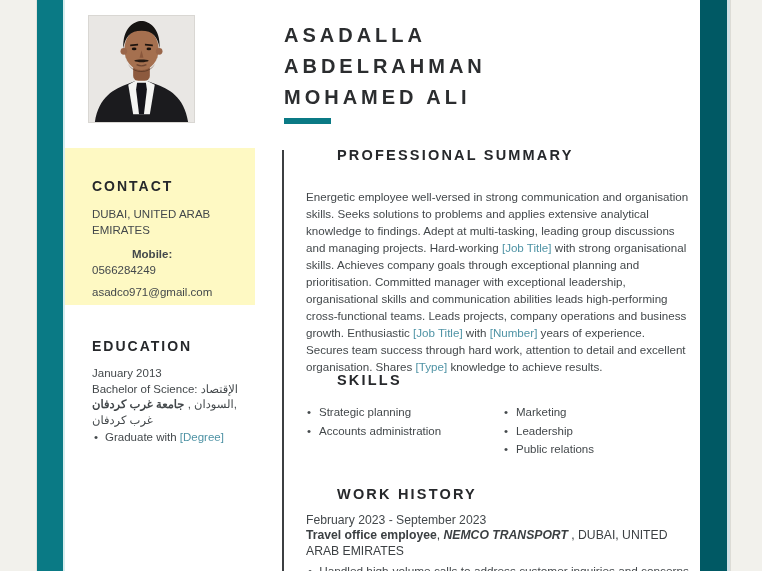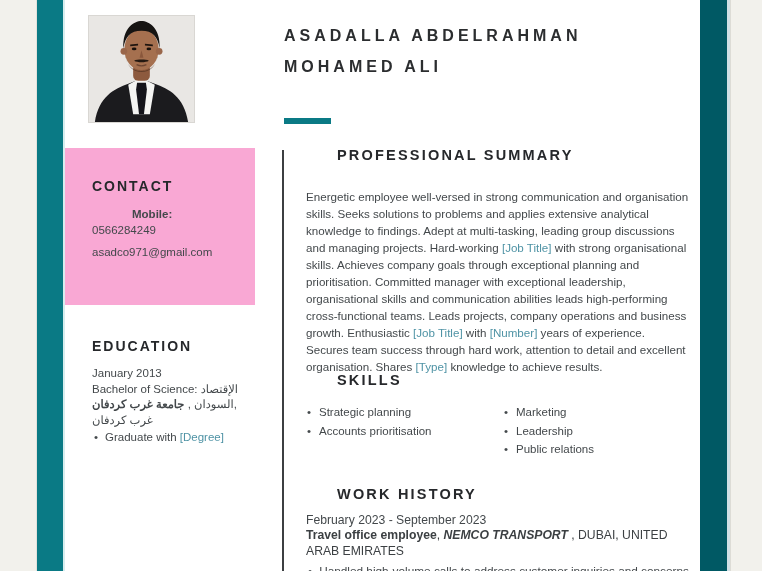--- a/index.html
+++ b/index.html
@@ -22,21 +22,21 @@
   
   .photo{
     position:absolute; left:88px; top:15px; width:107px; height:108px;
     background:#e8e6e3; border:1px solid #d9d7d3;
   }
   .photo svg{ display:block; width:100%; height:100%; }
 
   
   .contact-box{
     position:absolute; left:65px; top:148px; width:190px; height:157px;
-    background:#f9a8d4; padding:30px 20px 0 27px;
+    background:#fef9c3; padding:30px 20px 0 27px;
   }
   .side-heading{
     font-size:14px; font-weight:bold; letter-spacing:2px; color:#26282b;
   }
   .contact-box .side-heading{ margin-bottom:13px; }
   .contact-line{ font-size:11.5px; color:#43484b; line-height:15.5px; }
   .contact-address{ width:140px; margin-bottom:9px; }
   .contact-mobile{ margin-bottom:7px; }
   .bold{ font-weight:bold;padding-left:40px; }
 
@@ -44,21 +44,21 @@
     position:absolute; left:92px; top:338px; width:170px;
   }
   .education .side-heading{ margin-bottom:12px; }
   .edu-body{ font-size:11.5px; color:#43484b; line-height:15.5px; }
   .edu-bullet{ display:flex; font-size:11.5px; color:#43484b; line-height:15.5px; margin-top:2px; }
   .bullet-dot{ margin:0 7px 0 2px; color:#43484b; }
 
   
   .name{
     position:absolute; left:284px; top:20px; width:310px;
-    font-size:16px; font-weight:bold; letter-spacing:4px;
+    font-size:20px; font-weight:bold; letter-spacing:4px;
     line-height:31px; color:#2b2d2f;
   }
   .accent-bar{ position:absolute; left:284px; top:118px; width:47px; height:6px; background:#0a7a85; }
   .v-divider{ position:absolute; left:282px; top:150px; width:2px; height:421px; background:#3c3f41; }
 
   .main-heading{
     font-size:14.5px; font-weight:bold; letter-spacing:2.2px; color:#26282b; line-height:19px;margin-left:31px;
   }
 
   .summary{ position:absolute; left:306px; top:146px; width:384px; }
@@ -125,20 +125,21 @@
       <path d="M53.5,35 L55.5,42.5 L51.5,42.5 Z" fill="#8a573c"></path>
 
       <path d="M46,45.5 C49,44 58,44 61,45.5 C58,47.5 49,47.5 46,45.5 Z" fill="#241811"></path>
 
       <path d="M48.5,49.5 C51.5,51 55.5,51 58.5,49.5" stroke="#6e4632" stroke-width="1.3" fill="none"></path>
     </svg>
   </div>
 
   <section class="contact-box">
     <h2 class="side-heading">CONTACT</h2>
+    <p class="contact-line contact-address">DUBAI, UNITED ARAB EMIRATES</p>
     <p class="contact-line contact-mobile"><span class="bold">Mobile:</span><span> 0566284249</span></p>
     <p class="contact-line">asadco971@gmail.com</p>
   </section>
 
   <section class="education">
     <h2 class="side-heading">EDUCATION</h2>
     <div class="edu-body">
       <div>January 2013</div>
       <div>Bachelor of Science: الإقتصاد</div>
       <div><span class="b iso">جامعة غرب كردفان</span><span> , </span><span class="iso">السودان,</span><span> </span><span class="iso">غرب كردفان</span></div>
@@ -156,21 +157,21 @@
   <section class="summary">
     <h2 class="main-heading">PROFESSIONAL SUMMARY</h2>
     <p class="summary-text"><span>Energetic employee well-versed in strong communication and organisation skills. Seeks solutions to problems and applies extensive analytical knowledge to findings. Adept at multi-tasking, leading group discussions and managing projects. Hard-working </span><span class="ph">[Job Title]</span><span> with strong organisational skills. Achieves company goals through exceptional planning and prioritisation. Committed manager with exceptional leadership, organisational skills and communication abilities leads high-performing cross-functional teams. Leads projects, company operations and business growth. Enthusiastic </span><span class="ph">[Job Title]</span><span> with </span><span class="ph">[Number]</span><span> years of experience. Secures team success through hard work, attention to detail and excellent organisation. Shares </span><span class="ph">[Type]</span><span> knowledge to achieve results.</span></p>
   </section>
 
   <section class="skills">
     <h2 class="main-heading">SKILLS</h2>
     <div class="skills-cols">
       <ul class="skills-col">
         <li>Strategic planning</li>
-        <li>Accounts prioritisation</li>
+        <li>Accounts administration</li>
       </ul>
       <ul class="skills-col second">
         <li>Marketing</li>
         <li>Leadership</li>
         <li>Public relations</li>
       </ul>
     </div>
   </section>
 
   <section class="work">

